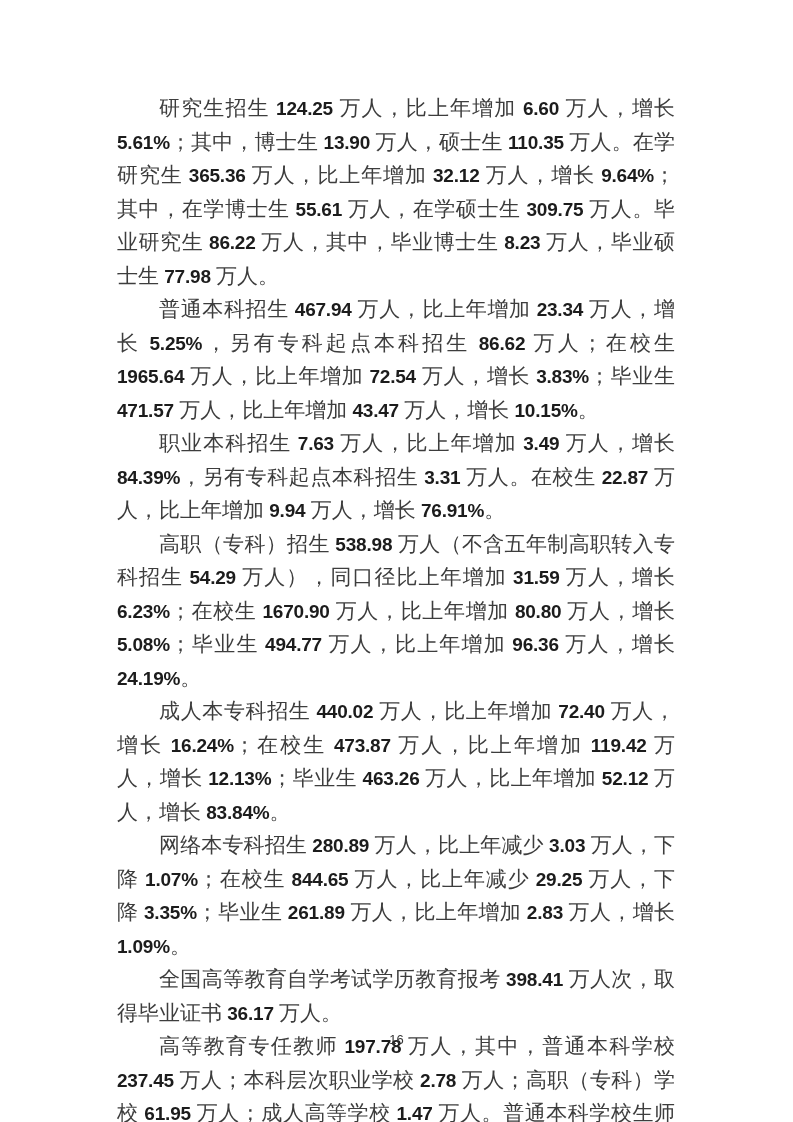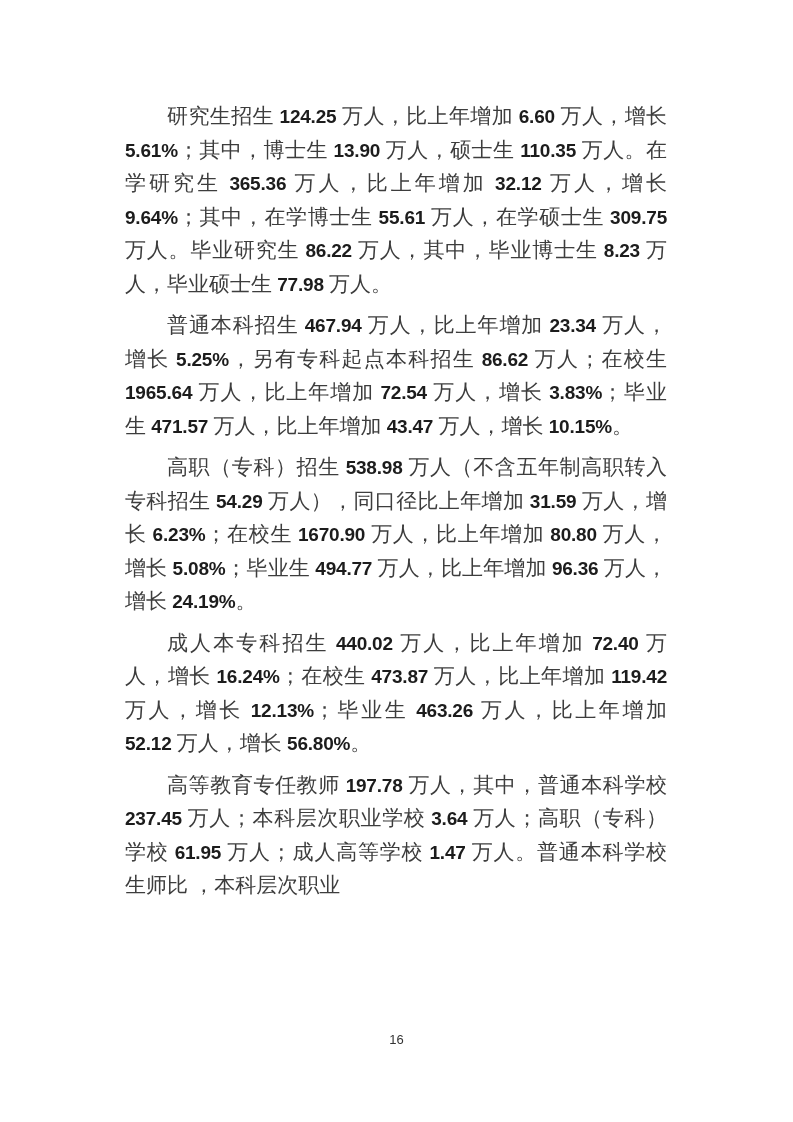--- a/index.html
+++ b/index.html
@@ -19,21 +19,21 @@
     position: absolute;
     left: 117px;
     top: 92px;
     width: 558px;
     text-align: justify;
     font-size: 21px;
     line-height: 33.5px;
     color: #3d3d3d;
   }
   .body-text p {
-    margin: 8px;
+    margin: 0;
     padding: 0;
     text-indent: 2em;
   }
   .num {
     font-family: "Liberation Sans", sans-serif;
     font-weight: 700;
     font-size: 19px;
     color: #1c1c1c;
     letter-spacing: -0.2px;
   }
@@ -48,18 +48,21 @@
     font-family: "Liberation Sans", sans-serif;
   }
 </style>
 </head>
 <body>
 
 <div class="page">
   <div class="body-text">
       <p>研究生招生 <span class="num">124.25</span> 万人，比上年增加 <span class="num">6.60</span> 万人，增长 <span class="num">5.61%</span>；其中，博士生 <span class="num">13.90</span> 万人，硕士生 <span class="num">110.35</span> 万人。在学研究生 <span class="num">365.36</span> 万人，比上年增加 <span class="num">32.12</span> 万人，增长 <span class="num">9.64%</span>；其中，在学博士生 <span class="num">55.61</span> 万人，在学硕士生 <span class="num">309.75</span> 万人。毕业研究生 <span class="num">86.22</span> 万人，其中，毕业博士生 <span class="num">8.23</span> 万人，毕业硕士生 <span class="num">77.98</span> 万人。</p>
       <p>普通本科招生 <span class="num">467.94</span> 万人，比上年增加 <span class="num">23.34</span> 万人，增长 <span class="num">5.25%</span>，另有专科起点本科招生 <span class="num">86.62</span> 万人；在校生 <span class="num">1965.64</span> 万人，比上年增加 <span class="num">72.54</span> 万人，增长 <span class="num">3.83%</span>；毕业生 <span class="num">471.57</span> 万人，比上年增加 <span class="num">43.47</span> 万人，增长 <span class="num">10.15%</span>。</p>
+      <p>职业本科招生 <span class="num">7.63</span> 万人，比上年增加 <span class="num">3.49</span> 万人，增长 <span class="num">84.39%</span>，另有专科起点本科招生 <span class="num">3.31</span> 万人。在校生 <span class="num">22.87</span> 万人，比上年增加 <span class="num">9.94</span> 万人，增长 <span class="num">76.91%</span>。</p>
       <p>高职（专科）招生 <span class="num">538.98</span> 万人（不含五年制高职转入专科招生 <span class="num">54.29</span> 万人），同口径比上年增加 <span class="num">31.59</span> 万人，增长 <span class="num">6.23%</span>；在校生 <span class="num">1670.90</span> 万人，比上年增加 <span class="num">80.80</span> 万人，增长 <span class="num">5.08%</span>；毕业生 <span class="num">494.77</span> 万人，比上年增加 <span class="num">96.36</span> 万人，增长 <span class="num">24.19%</span>。</p>
-      <p>成人本专科招生 <span class="num">440.02</span> 万人，比上年增加 <span class="num">72.40</span> 万人，增长 <span class="num">16.24%</span>；在校生 <span class="num">473.87</span> 万人，比上年增加 <span class="num">119.42</span> 万人，增长 <span class="num">12.13%</span>；毕业生 <span class="num">463.26</span> 万人，比上年增加 <span class="num">52.12</span> 万人，增长 <span class="num">56.80%</span>。</p>
-      <p>高等教育专任教师 <span class="num">197.78</span> 万人，其中，普通本科学校 <span class="num">237.45</span> 万人；本科层次职业学校 <span class="num">3.64</span> 万人；高职（专科）学校 <span class="num">61.95</span> 万人；成人高等学校 <span class="num">1.47</span> 万人。普通本科学校生师比 ，本科层次职业</p>
+      <p>成人本专科招生 <span class="num">440.02</span> 万人，比上年增加 <span class="num">72.40</span> 万人，增长 <span class="num">16.24%</span>；在校生 <span class="num">473.87</span> 万人，比上年增加 <span class="num">119.42</span> 万人，增长 <span class="num">12.13%</span>；毕业生 <span class="num">463.26</span> 万人，比上年增加 <span class="num">52.12</span> 万人，增长 <span class="num">83.84%</span>。</p>
+      <p>网络本专科招生 <span class="num">280.89</span> 万人，比上年减少 <span class="num">3.03</span> 万人，下降 <span class="num">1.07%</span>；在校生 <span class="num">844.65</span> 万人，比上年减少 <span class="num">29.25</span> 万人，下降 <span class="num">3.35%</span>；毕业生 <span class="num">261.89</span> 万人，比上年增加 <span class="num">2.83</span> 万人，增长 <span class="num">1.09%</span>。</p>
+      <p>全国高等教育自学考试学历教育报考 <span class="num">398.41</span> 万人次，取得毕业证书 <span class="num">36.17</span> 万人。</p>
+      <p>高等教育专任教师 <span class="num">197.78</span> 万人，其中，普通本科学校 <span class="num">237.45</span> 万人；本科层次职业学校 <span class="num">2.78</span> 万人；高职（专科）学校 <span class="num">61.95</span> 万人；成人高等学校 <span class="num">1.47</span> 万人。普通本科学校生师比 ，本科层次职业</p>
     </div>
   <div class="page-number">16</div>
 </div>
 
 </body></html>

